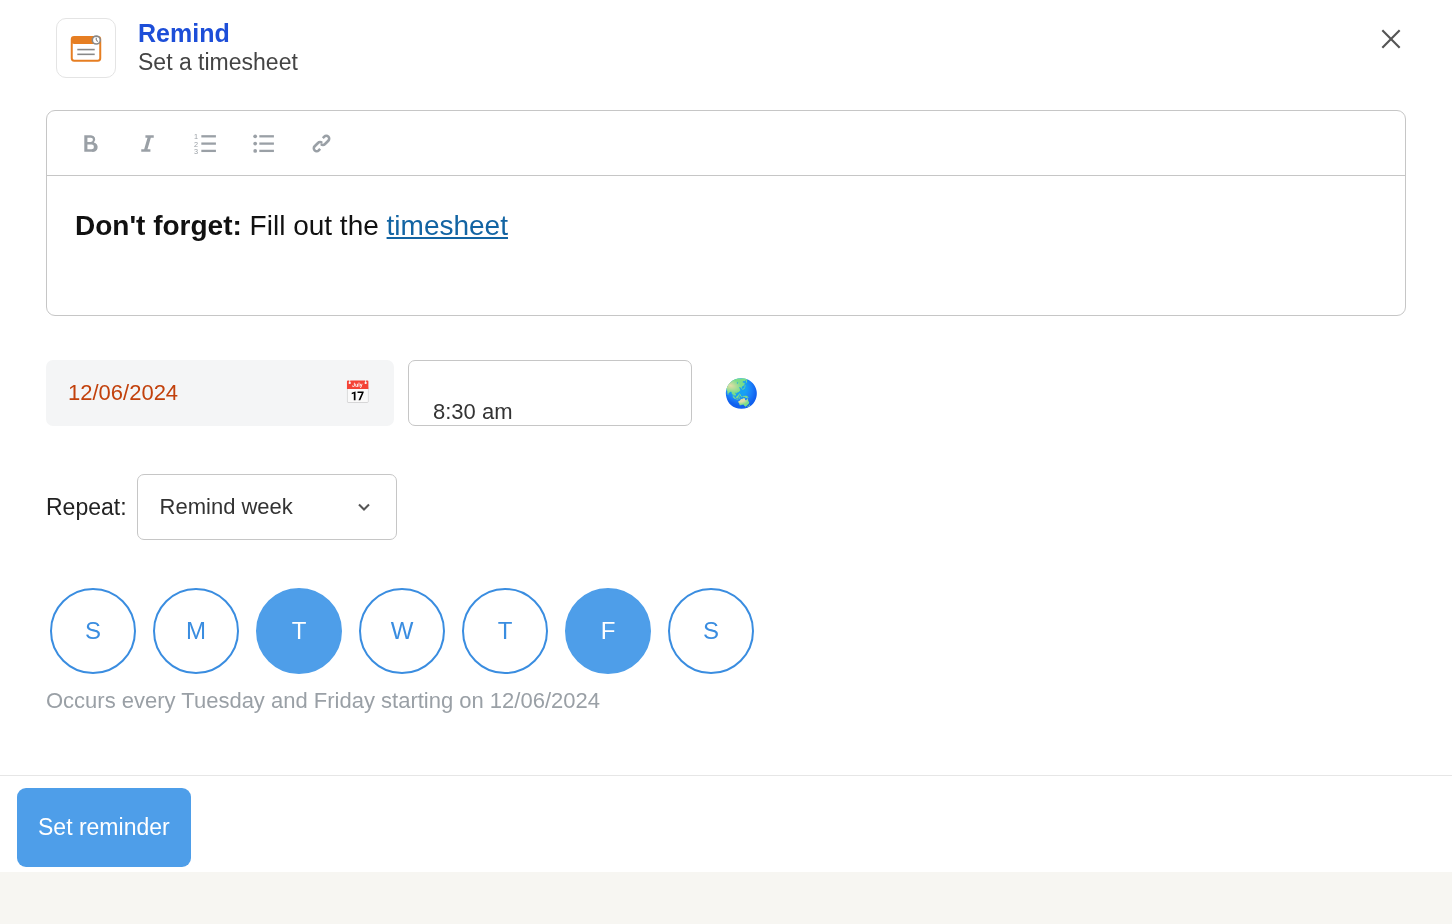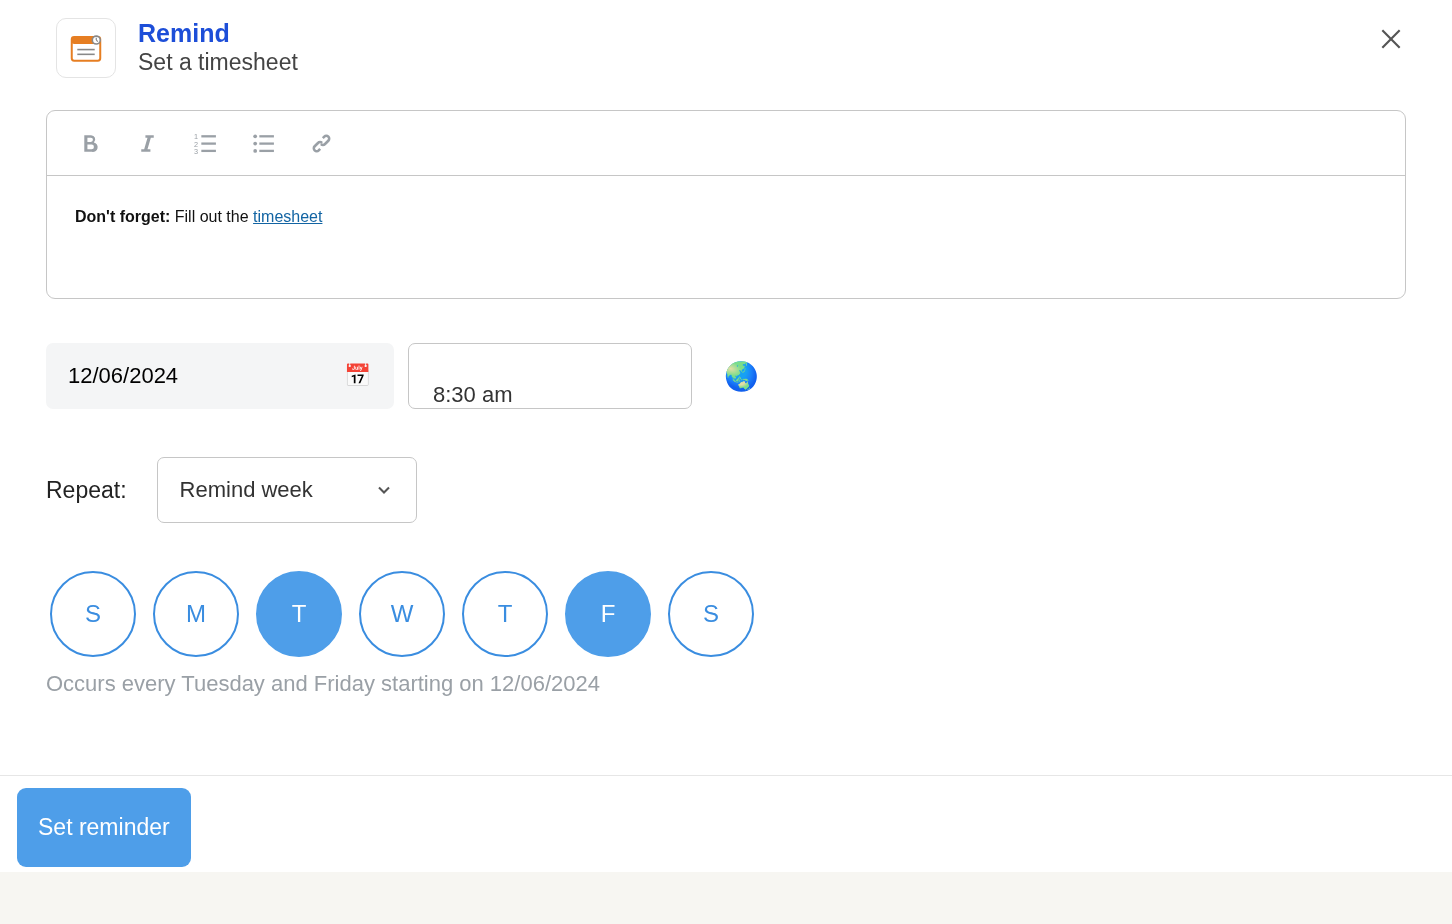--- a/index.html
+++ b/index.html
@@ -64,21 +64,21 @@
     .toolbar-btn {
       width: 28px;
       height: 28px;
       display:flex; align-items:center; justify-content:center;
       cursor: pointer;
       color: #9aa0a6;
     }
     .toolbar-btn svg { width: 25px; height: 25px; }
     .content-area {
       padding: 30px 28px 70px 28px;
-      font-size: 16px;
+      font-size: 28px;
       line-height: 1.4;
     }
     .content-area .bold-lead { font-weight: 700; }
     .content-area .link-text { color: #1264a3; text-decoration: underline; cursor: pointer; }
 
     .row {
       display: flex;
       align-items: center;
       margin: 44px 46px 0 46px;
       gap: 14px;
@@ -86,21 +86,21 @@
     .date-btn {
       display: flex;
       align-items: center;
       justify-content: space-between;
       background: #f4f5f6;
       border-radius: 7px;
       padding: 0 22px;
       height: 66px;
       width: 348px;
       font-size: 22px;
-      color: #000000;
+      color: #c2410c;
       cursor: pointer;
     }
     .date-emoji { font-size: 22px; }
     .time-input {
       height: 66px;
       width: 284px;
       border: 1px solid #c6c6c6;
       border-radius: 7px;
       padding: 0 24px;
       font-size: 22px;
@@ -112,21 +112,21 @@
     .globe {
       font-size: 28px;
       margin-left: 18px;
       cursor: pointer;
     }
 
     .repeat-row {
       display: flex;
       align-items: center;
       margin: 48px 46px 0 46px;
-      gap: 30px;
+      gap: 10px;
     }
     .repeat-label {
       font-size: 23px;
       color: #222;
     }
     .repeat-select {
       display: flex;
       align-items: center;
       justify-content: space-between;
       gap: 56px;

